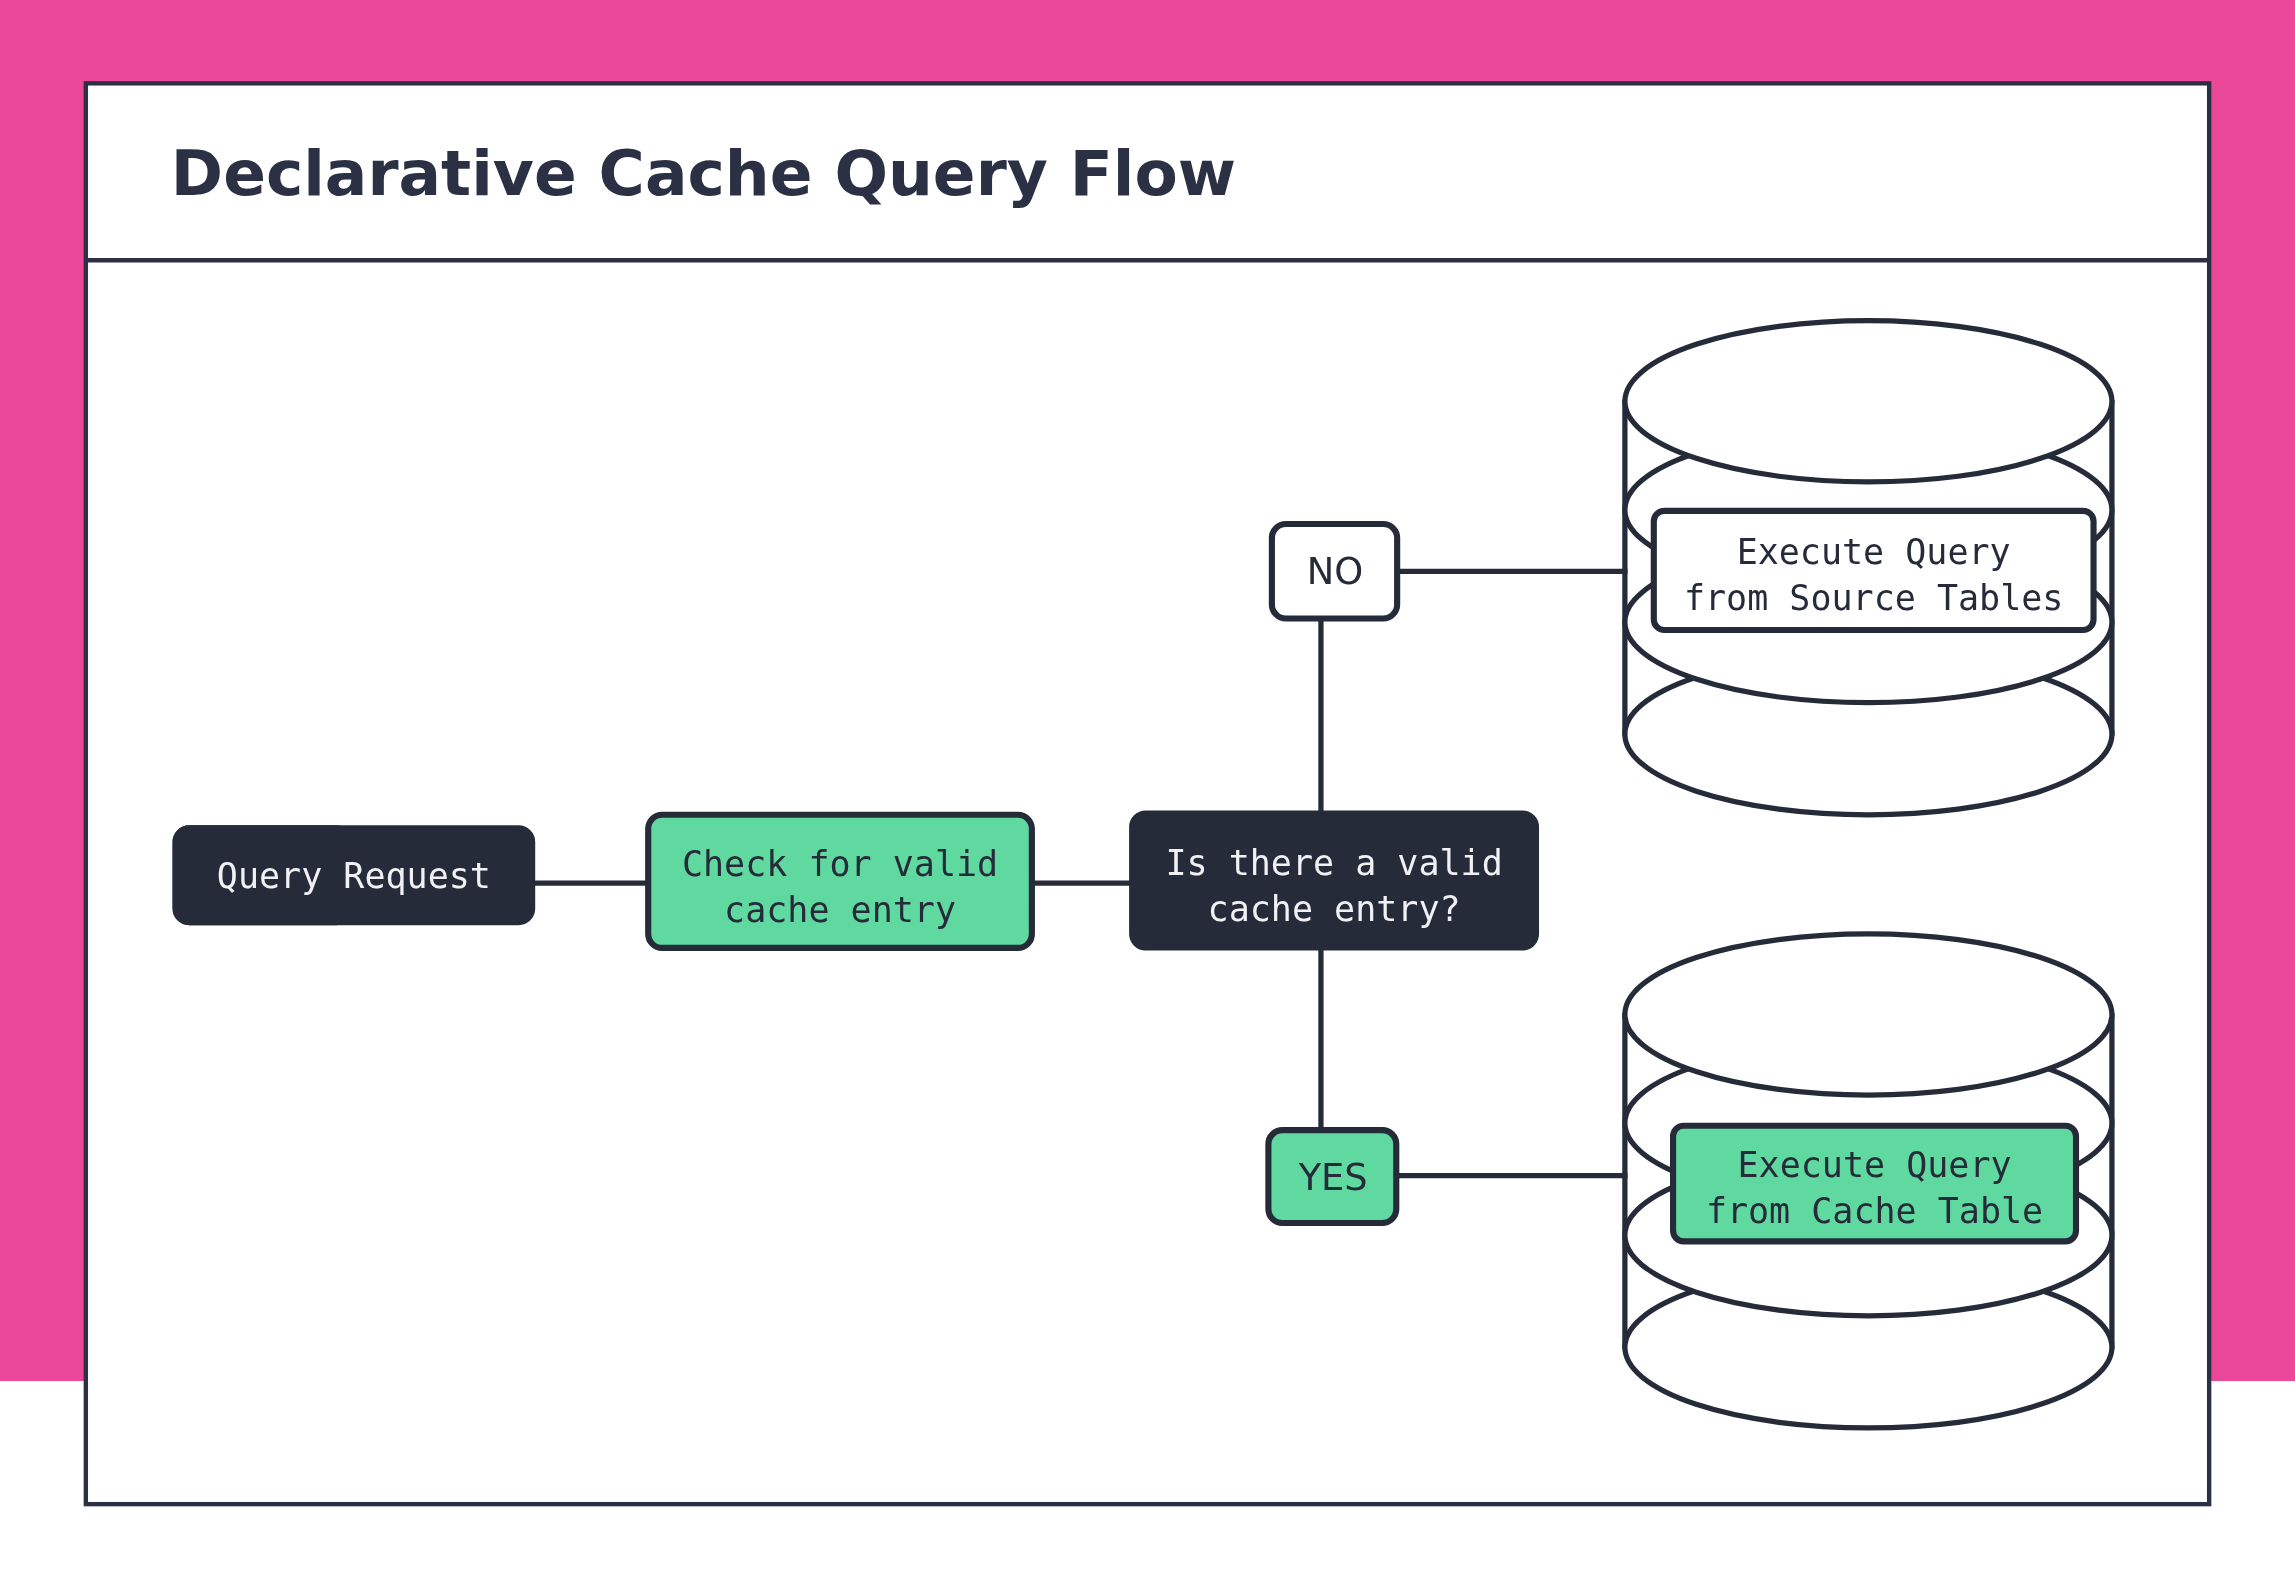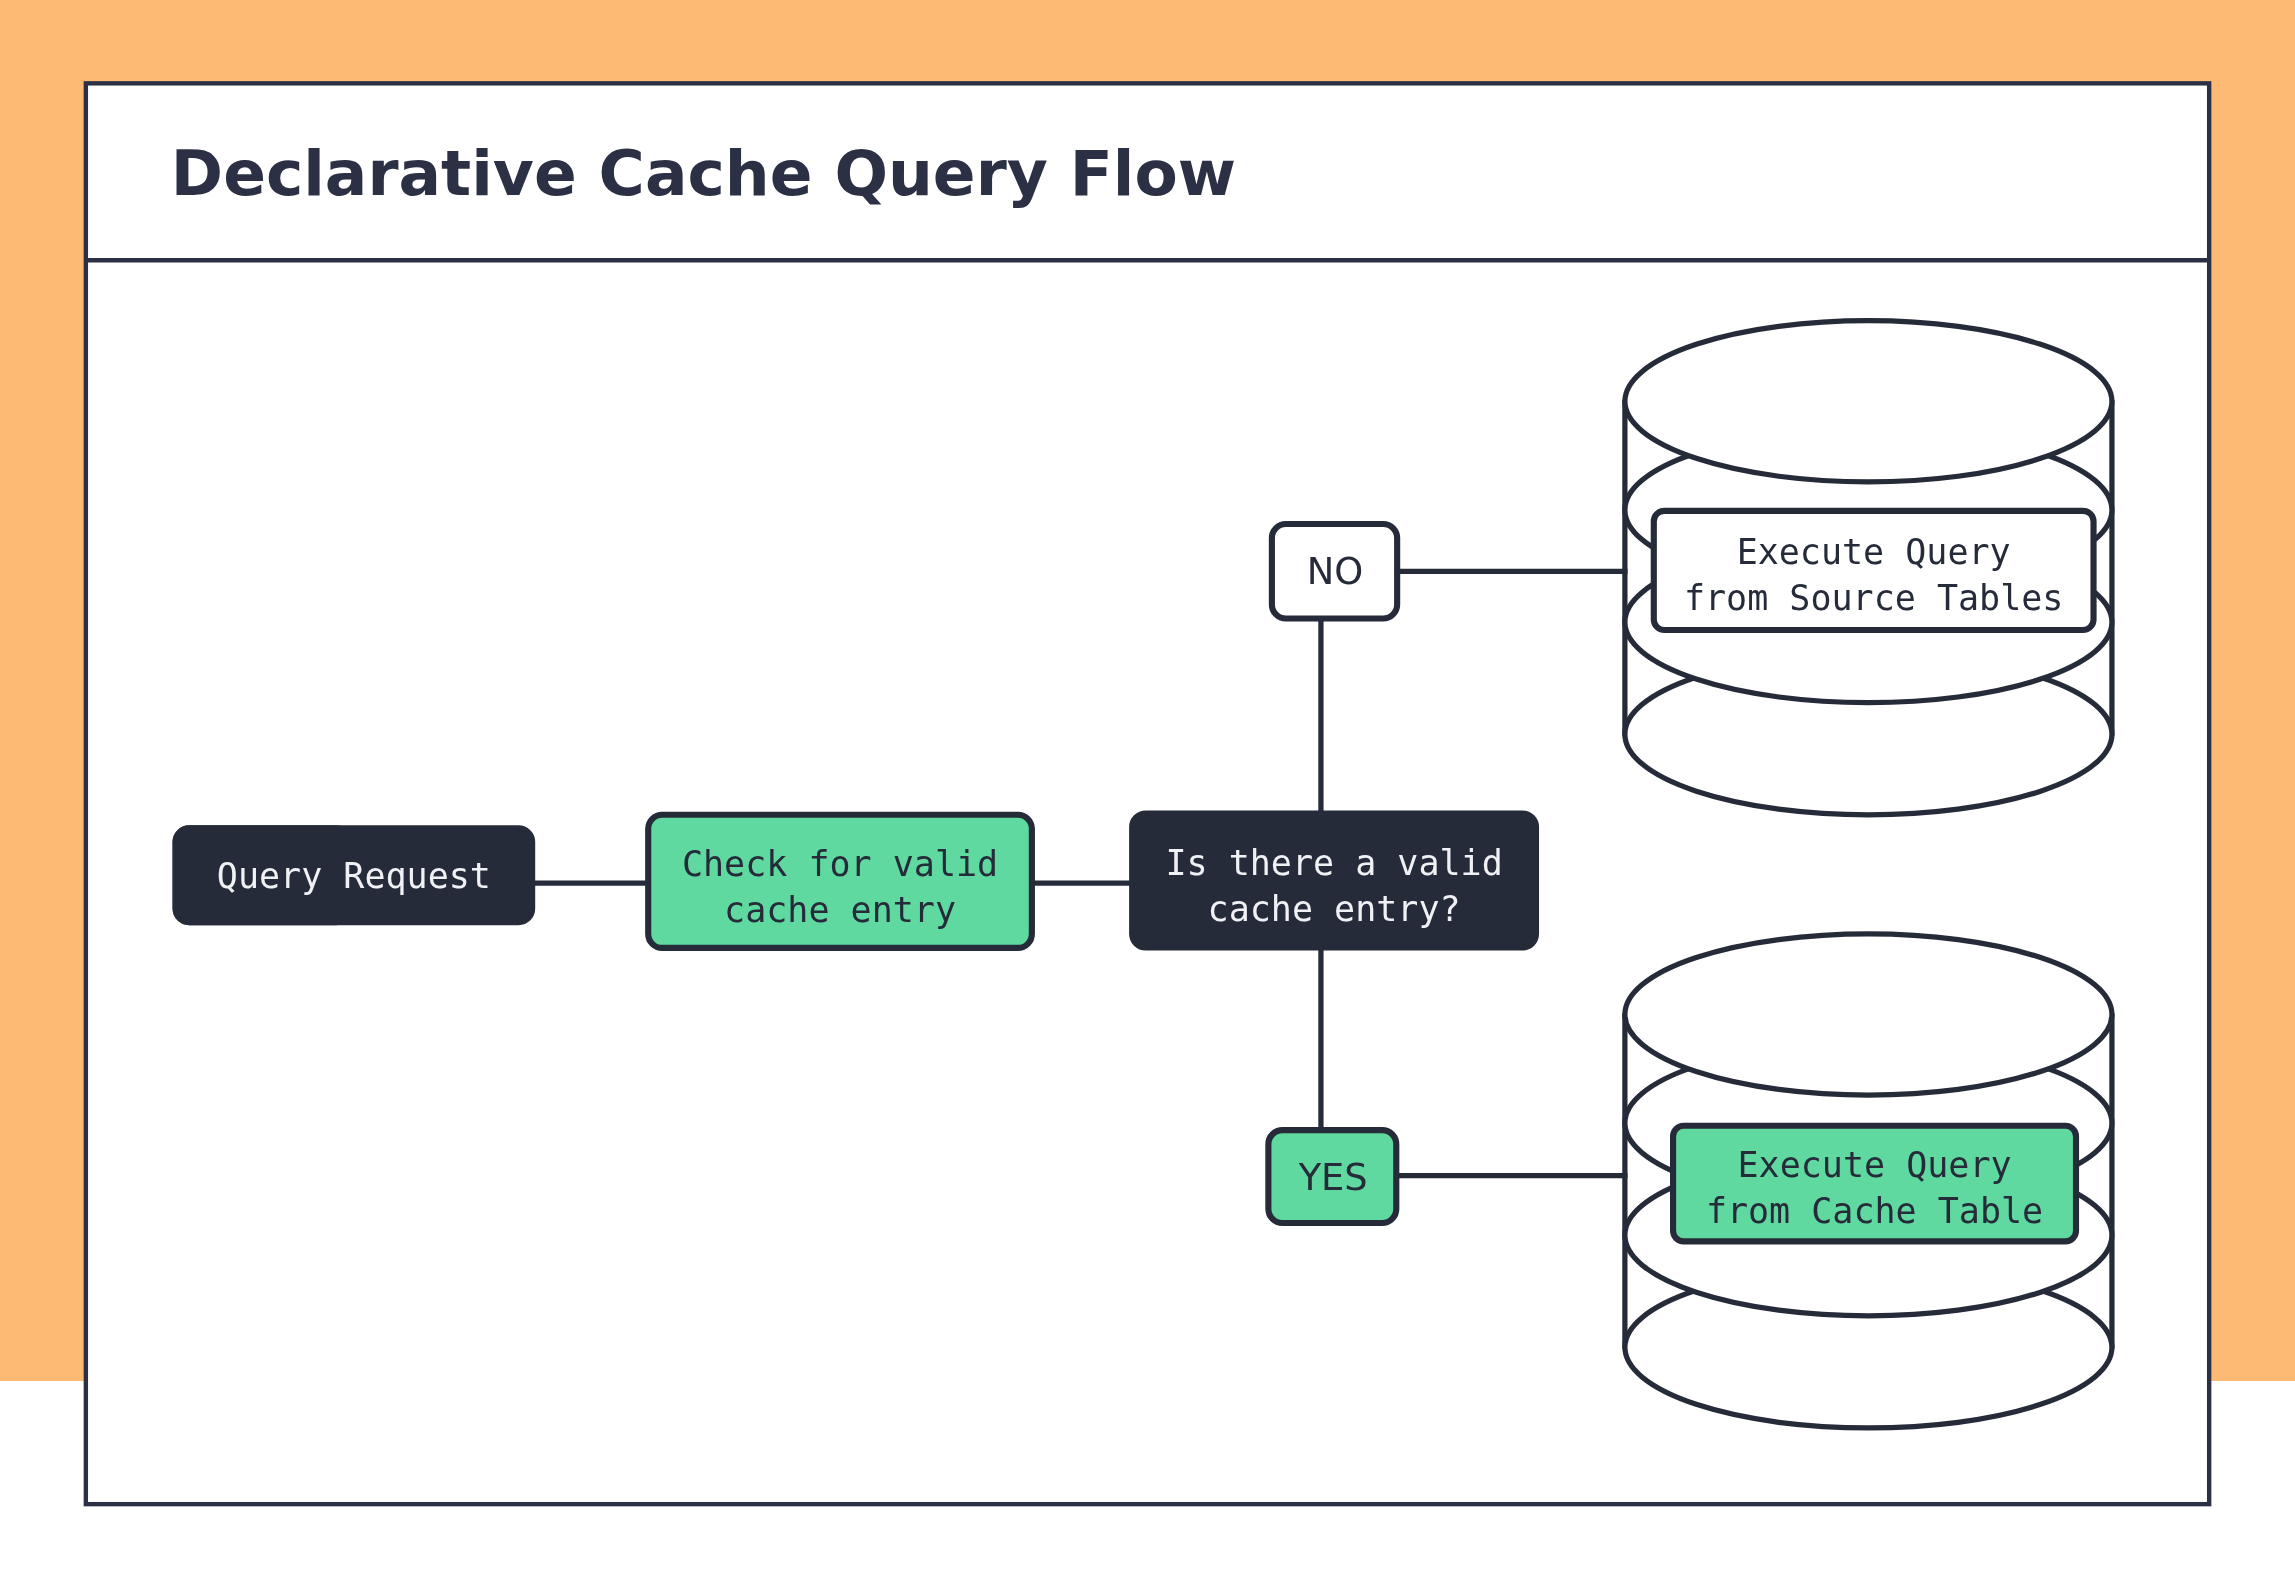--- a/index.html
+++ b/index.html
@@ -10,21 +10,21 @@
   body {
     width: 2295px;
     height: 1591px;
     font-family: "Liberation Sans", sans-serif;
     overflow: hidden;
   }
   #stage {
     position: relative;
     width: 2295px;
     height: 1381px;
-    background: #fdba74;
+    background: #ec4899;
   }
   #diagram-svg {
     position: absolute;
     left: 0;
     top: 0;
     width: 2295px;
     height: 1591px;
     display: block;
   }
   .frame-rect {

